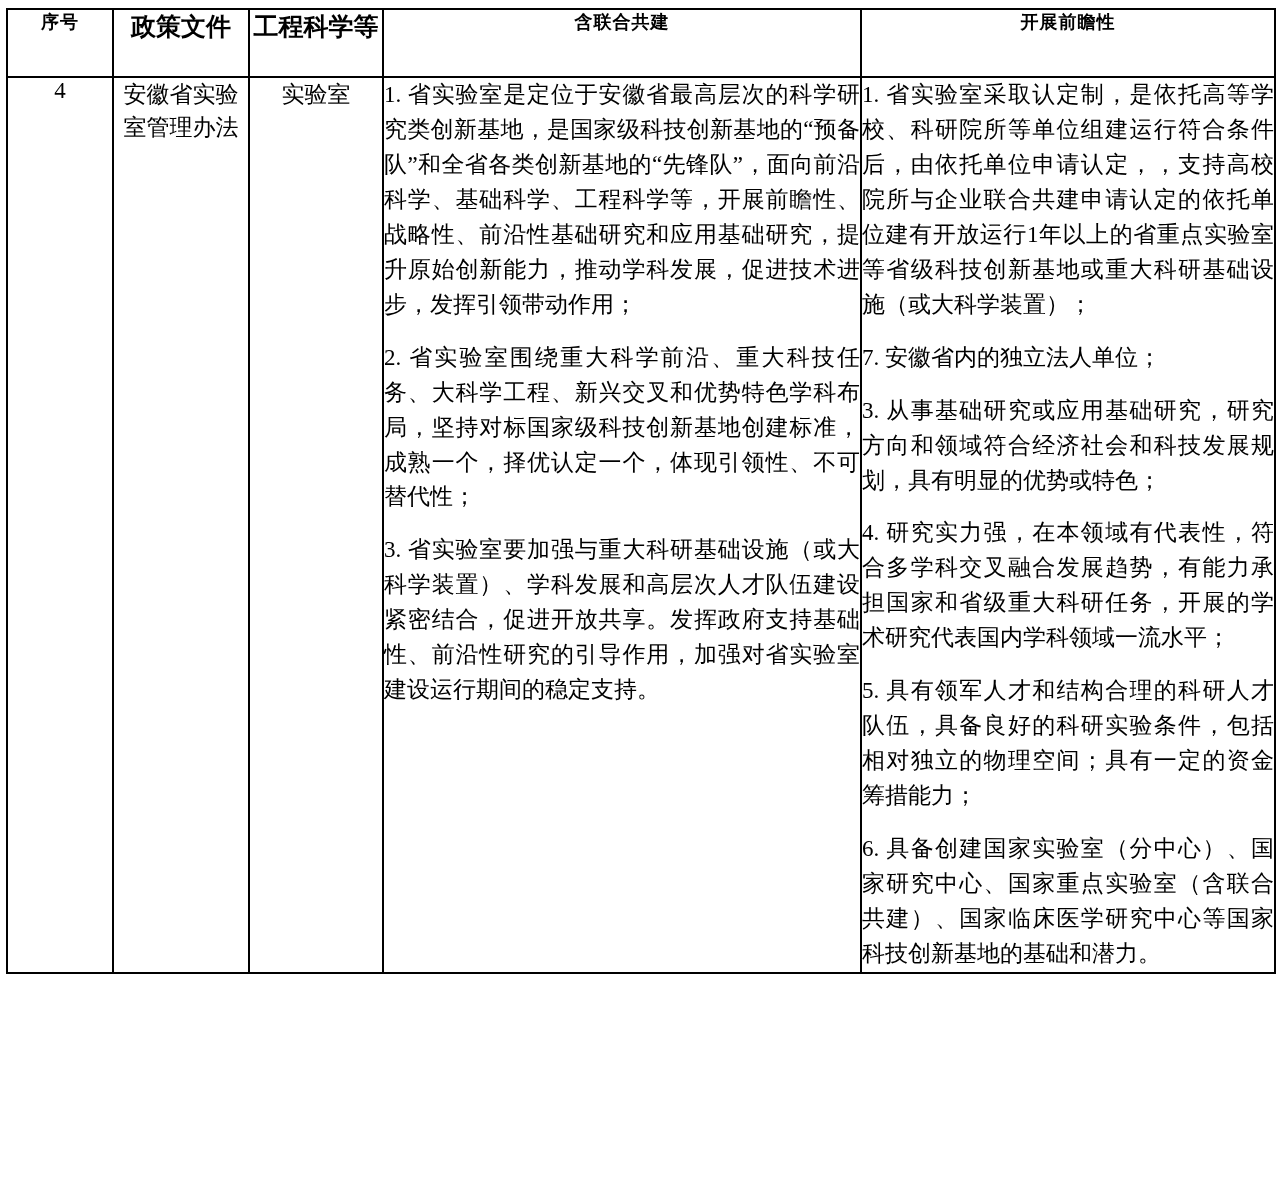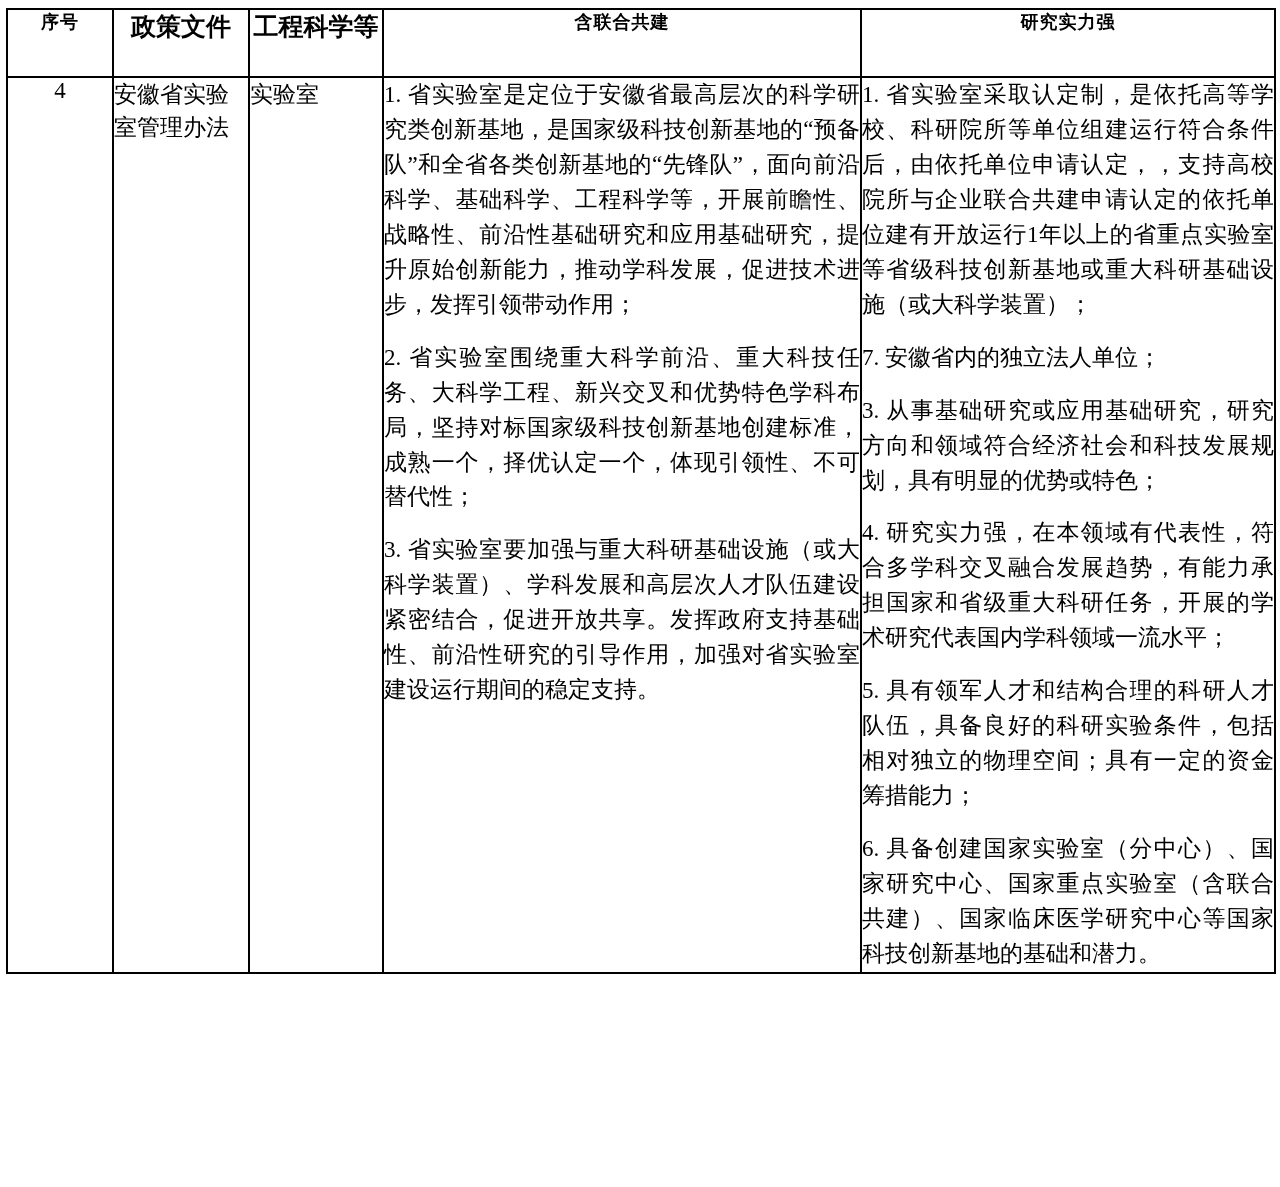--- a/index.html
+++ b/index.html
@@ -51,20 +51,21 @@
   thead th.small-head {
     font-size: 25px;
     letter-spacing: 0px;
   }
   td.cell-seq {
     text-align: center;
     vertical-align: middle;
     font-size: 23px;
   }
   td.cell-doc, td.cell-cat {
+    text-align: center;
     vertical-align: middle;
     font-size: 23px;
     line-height: 1.45;
     padding: 0 6px;
   }
   td.cell-body {
     padding: 14px 10px 10px 12px;
     font-size: 23px;
     line-height: 1.52;
     text-align: justify;
@@ -92,21 +93,21 @@
       <col class="c-cat">
       <col class="c-content">
       <col class="c-cond">
     </colgroup>
     <thead>
       <tr>
         <th>序号</th>
         <th class="small-head">政策文件</th>
         <th class="small-head">工程科学等</th>
         <th>含联合共建</th>
-        <th>研究实力强</th>
+        <th>开展前瞻性</th>
       </tr>
     </thead>
     <tbody>
       <tr>
         <td class="cell-seq">4</td>
         <td class="cell-doc">安徽省实验室管理办法</td>
         <td class="cell-cat">实验室</td>
         <td class="cell-body">
           <p class="para">1. 省实验室是定位于安徽省最高层次的科学研究类创新基地，是国家级科技创新基地的“预备队”和全省各类创新基地的“先锋队”，面向前沿科学、基础科学、工程科学等，开展前瞻性、战略性、前沿性基础研究和应用基础研究，提升原始创新能力，推动学科发展，促进技术进步，发挥引领带动作用；</p>
           <p class="para">2. 省实验室围绕重大科学前沿、重大科技任务、大科学工程、新兴交叉和优势特色学科布局，坚持对标国家级科技创新基地创建标准，成熟一个，择优认定一个，体现引领性、不可替代性；</p>

